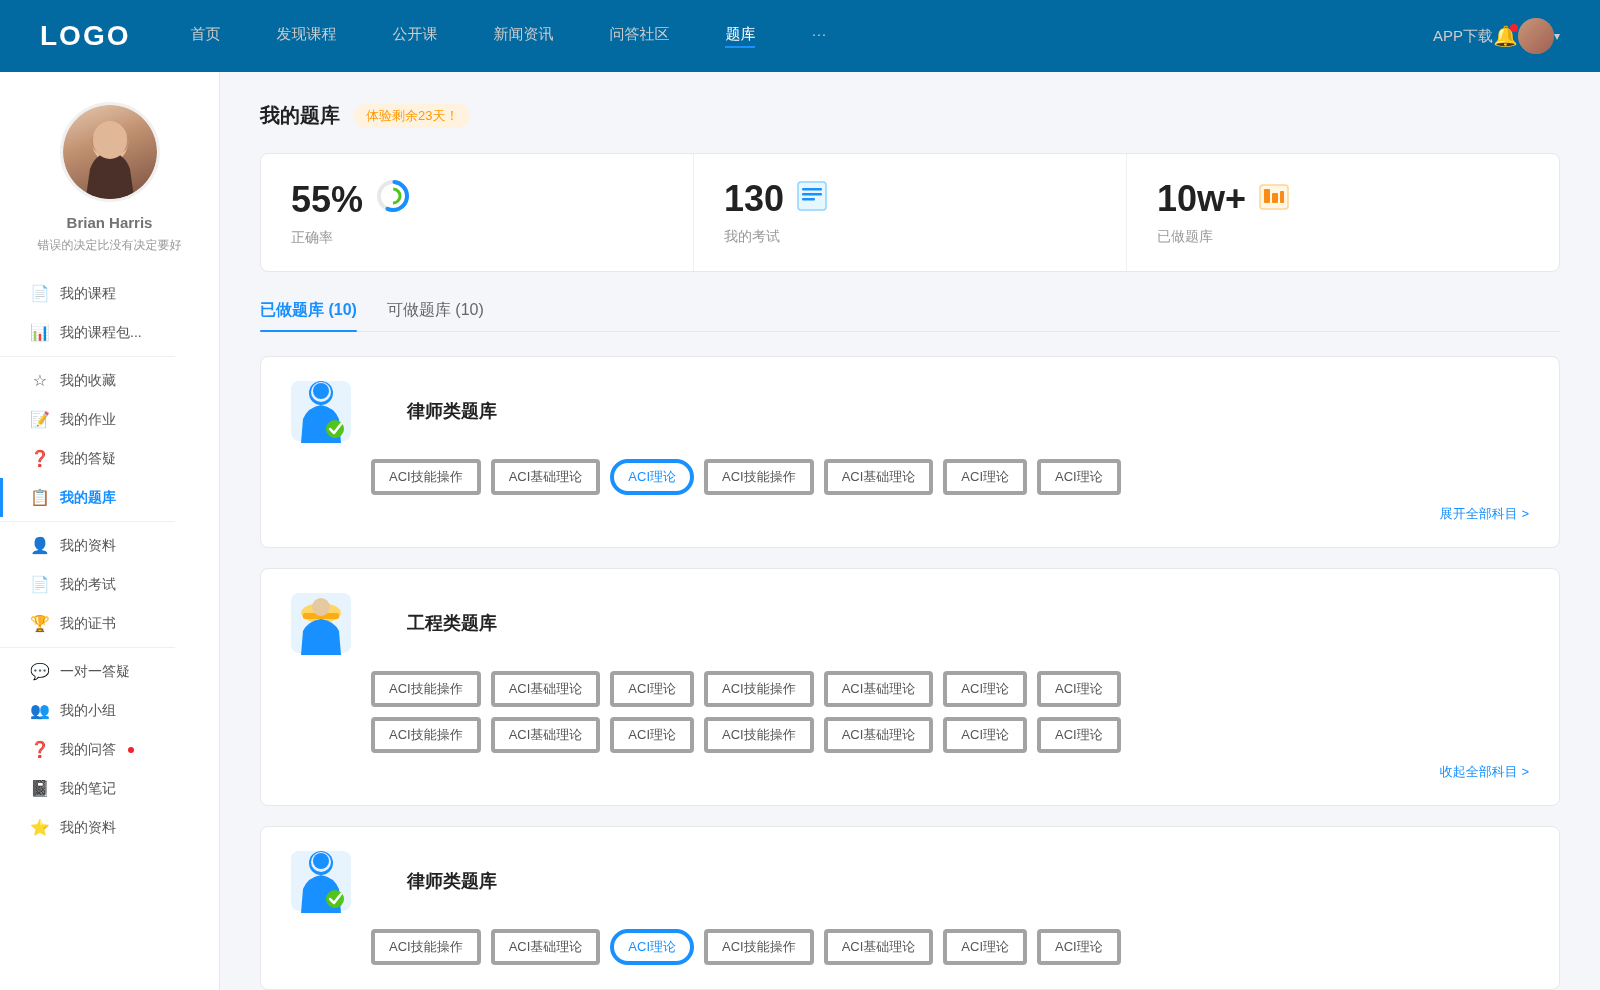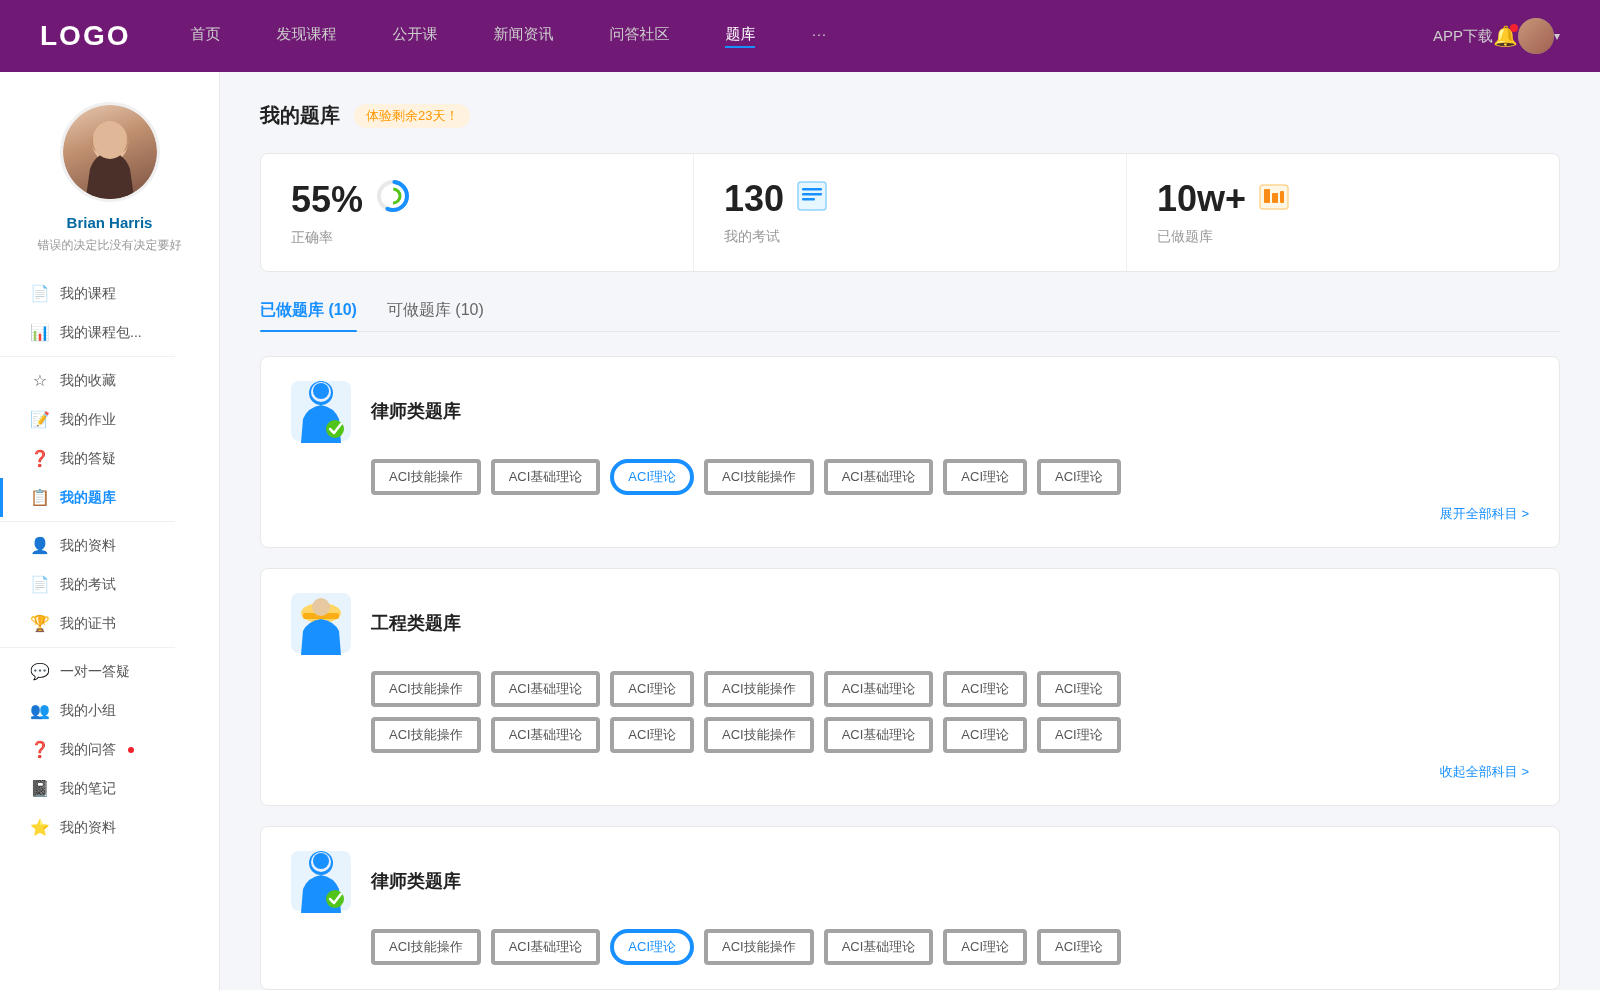--- a/index.html
+++ b/index.html
@@ -1,20 +1,20 @@
 <!DOCTYPE html>
 <html><head>
   <meta charset="utf-8">
   <style>
     * { box-sizing: border-box; margin: 0; padding: 0; }
     body { font-family: -apple-system, BlinkMacSystemFont, 'PingFang SC', 'Microsoft YaHei', sans-serif; background: #f0f2f5; min-height: 990px; }
 
     
     .navbar {
-      background: #701a75; height: 72px; display: flex; align-items: center;
+      background: #0369a1; height: 72px; display: flex; align-items: center;
       padding: 0 40px; position: fixed; top: 0; left: 0; right: 0; z-index: 100;
     }
     .nav-logo { color: #fff; font-size: 28px; font-weight: 900; letter-spacing: 2px; margin-right: 60px; }
     .nav-links { display: flex; gap: 56px; flex: 1; }
     .nav-link { color: #ccc; font-size: 15px; cursor: pointer; text-decoration: none; }
     .nav-link.active { color: #fff; border-bottom: 2px solid #1890ff; padding-bottom: 2px; }
     .nav-right { display: flex; align-items: center; }
     .nav-app { color: #ccc; font-size: 15px; cursor: pointer; }
     .nav-bell { color: #ccc; font-size: 20px; cursor: pointer; position: relative; }
     .nav-bell-dot { position: absolute; top: 0; right: 0; width: 8px; height: 8px; background: #f5222d; border-radius: 50%; }
@@ -28,21 +28,21 @@
     .sidebar {
       width: 220px; background: #fff; padding: 30px 0 20px 0;
       display: flex; flex-direction: column; align-items: center;
       border-right: 1px solid #e8e8e8; min-height: calc(990px - 72px);
       position: fixed; top: 72px; left: 0; bottom: 0;
     }
     .sidebar-avatar {
       width: 100px; height: 100px; border-radius: 50%; background: #e0e0e0;
       overflow: hidden; margin-bottom: 12px; border: 3px solid #f0f0f0;
     }
-    .sidebar-name { font-size: 15px; font-weight: 600; color: #0369a1; margin-bottom: 6px; }
+    .sidebar-name { font-size: 15px; font-weight: 600; color: #737373; margin-bottom: 6px; }
     .sidebar-motto { font-size: 12px; color: #999; margin-bottom: 20px; }
     .sidebar-divider { width: 80%; height: 1px; background: #f0f0f0; margin: 4px 0; }
     .sidebar-menu { width: 100%; }
     .sidebar-item {
       display: flex; align-items: center; gap: 10px; padding: 10px 30px;
       font-size: 14px; color: #555; cursor: pointer; position: relative;
     }
     .sidebar-item.active { color: #1890ff; font-weight: 600; }
     .sidebar-item.active::before {
       content: ''; position: absolute; left: 0; top: 0; bottom: 0; width: 3px; background: #1890ff;
@@ -93,21 +93,21 @@
     
     .quiz-card {
       background: #fff; border-radius: 8px; margin-bottom: 20px;
       padding: 24px 30px; border: 1px solid #e8e8e8;
     }
     .quiz-card-header { display: flex; align-items: center; gap: 20px; margin-bottom: 18px; }
     .quiz-icon {
       width: 60px; height: 60px; background: #e8f4fd; border-radius: 8px;
       display: flex; align-items: center; justify-content: center; font-size: 32px;
     }
-    .quiz-title { font-size: 18px; font-weight: 600; color: #222; }
+    .quiz-title { font-size: 18px; font-weight: 600; color: #222; margin-left: 36px; }
     .quiz-tags { display: flex; flex-wrap: wrap; gap: 10px; margin-left: 80px; }
     .quiz-tag {
       padding: 5px 14px; border-radius: 4px; font-size: 13px;
       border: 4px solid #a3a3a3; color: #555; cursor: pointer; background: #fff;
     }
     .quiz-tag.active { border-color: #1890ff; color: #1890ff; background: #fff; border-radius: 20px; }
     .quiz-expand { text-align: right; color: #1890ff; font-size: 13px; cursor: pointer; margin-top: 10px; }
   </style>
 </head>
 <body>

